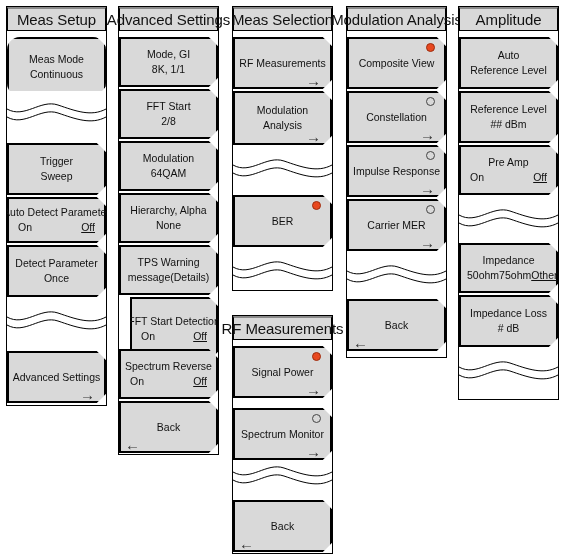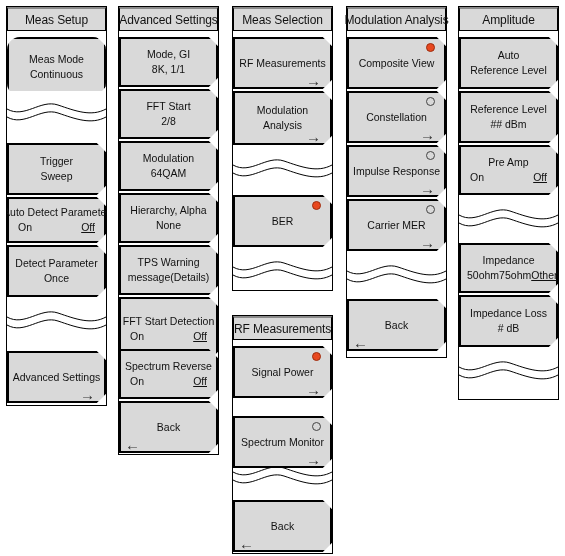--- a/index.html
+++ b/index.html
@@ -29,21 +29,21 @@
     right: 0;
     top: 0;
     height: 24px;
     box-sizing: border-box;
     background: #d9d9d9;
     border: 1px solid #000;
     border-top: 2px solid #8a8a8a;
     display: flex;
     align-items: center;
     justify-content: center;
-    font-size: 12px;
+    font-size: 15px;
     color: #111;
     letter-spacing: -0.1px;
     white-space: nowrap;
   }
 
   
   .skey {
     position: absolute;
     left: 0;
     right: 0;
@@ -225,21 +225,21 @@
       <span class="skey-line">Hierarchy, Alpha</span>
       <span class="skey-line">None</span>
     </div>
   </div>
   <div class="skey" style="top:238px; height:50px;">
     <div class="skey-inner">
       <span class="skey-line">TPS Warning</span>
       <span class="skey-line">message(Details)</span>
     </div>
   </div>
-  <div class="skey" style="top:290px; height:64px;">
+  <div class="skey" style="top:290px; height:64px;margin-left:11px;">
     <div class="skey-inner">
       <span class="skey-line">FFT Start Detection</span>
       <span class="toggle-row">
         <span>On</span>
         <span class="opt-sel">Off</span>
       </span>
     </div>
   </div>
   <div class="skey" style="top:342px; height:50px;">
     <div class="skey-inner">
@@ -302,21 +302,21 @@
   <div class="title-cell">RF Measurements</div>
 
   <div class="skey" style="top:30px; height:52px;">
     <div class="skey-inner">
       <span class="skey-line">Signal Power</span>
     </div>
     <span class="dot on"></span>
     <span class="arrow-right">→</span>
   </div>
 
-  <div class="skey" style="top:100px; height:52px;">
+  <div class="skey" style="top:92px; height:52px;">
     <div class="skey-inner">
       <span class="skey-line">Spectrum Monitor</span>
     </div>
     <span class="dot off"></span>
     <span class="arrow-right">→</span>
   </div>
 
   <div class="tear" style="top:138px;">
     <svg viewBox="0 0 101 34" preserveAspectRatio="none">
       <path d="M0,18 C18,28 34,8 52,14 C70,20 86,26 101,18" fill="none" stroke="#000" stroke-width="1"></path>

